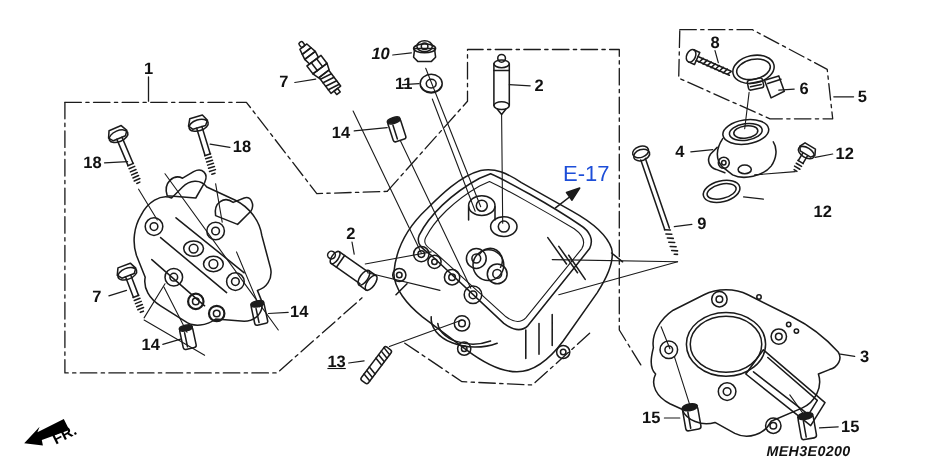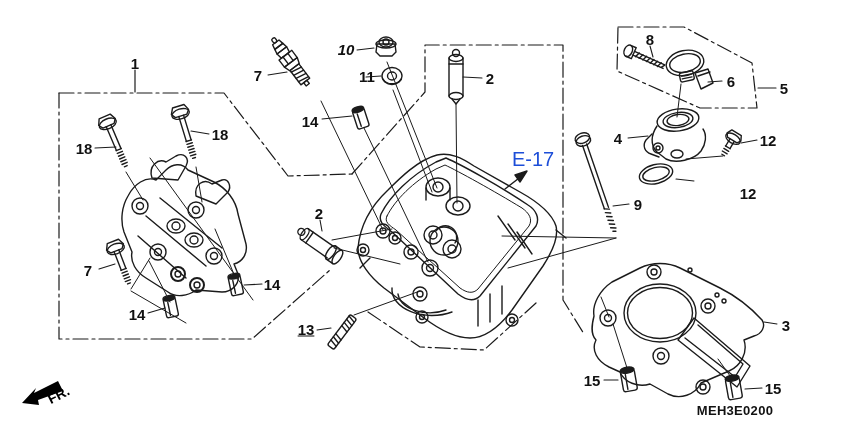--- a/index.html
+++ b/index.html
@@ -3,21 +3,21 @@
 <meta charset="utf-8">
 <style>
   html,body{margin:0;padding:0;background:#fff;}
   #stage{position:relative;width:850px;height:425px;background:#fff;overflow:hidden;
          font-family:"Liberation Sans",sans-serif;}
   #art{position:absolute;left:0;top:0;}
   .callout{position:absolute;transform:translate(-50%,-50%);font-size:15px;font-weight:700;
            color:#111;white-space:nowrap;user-select:none;}
   .ref{position:absolute;transform:translate(-50%,-50%);font-size:20px;font-weight:400;color:#1d4ed8;}
   .code{position:absolute;transform:translate(-50%,-50%);font-size:13px;font-weight:700;color:#111;
-        letter-spacing:.3px;}
+        letter-spacing:.3px;font-style:italic;}
   .fr{position:absolute;transform:rotate(-27deg);transform-origin:left bottom;
       font-size:14px;font-weight:700;color:#000;}
 </style>
 </head>
 <body>
 
 <div id="stage">
 
 <svg id="art" width="850" height="425" viewBox="0 0 850 425" fill="none" stroke="#1b1b1b" stroke-width="1.4" stroke-linecap="round" stroke-linejoin="round">
 

